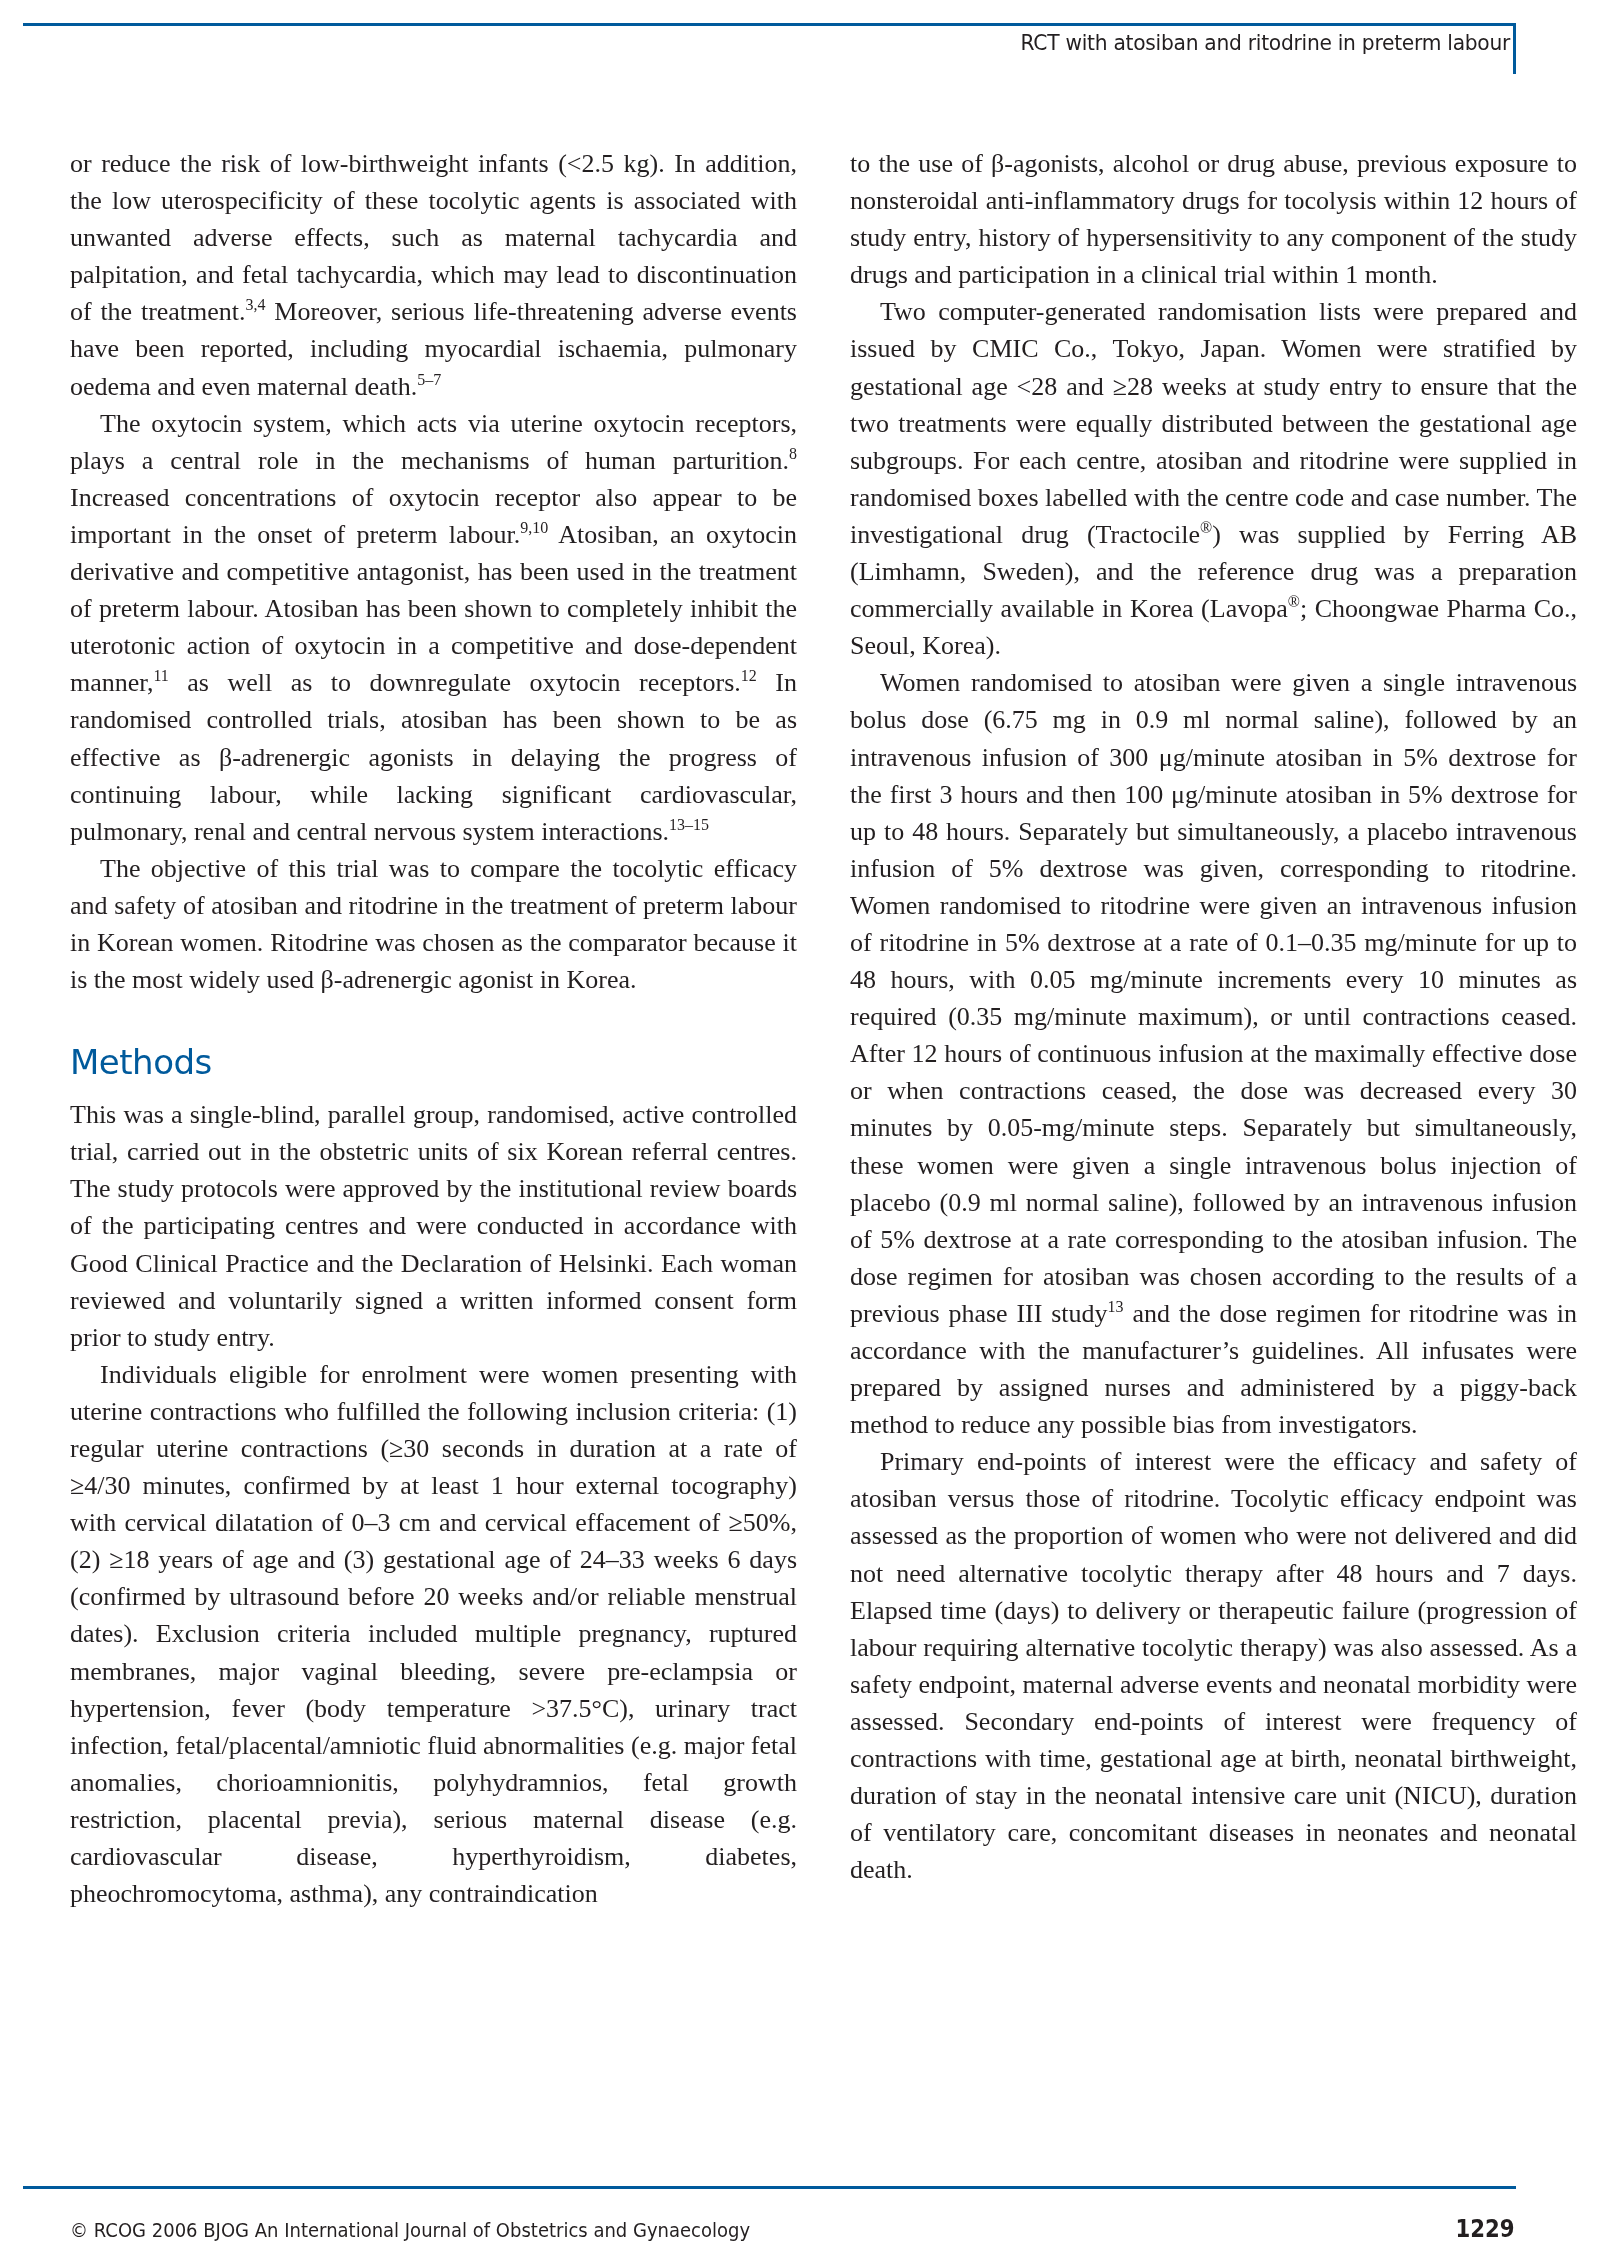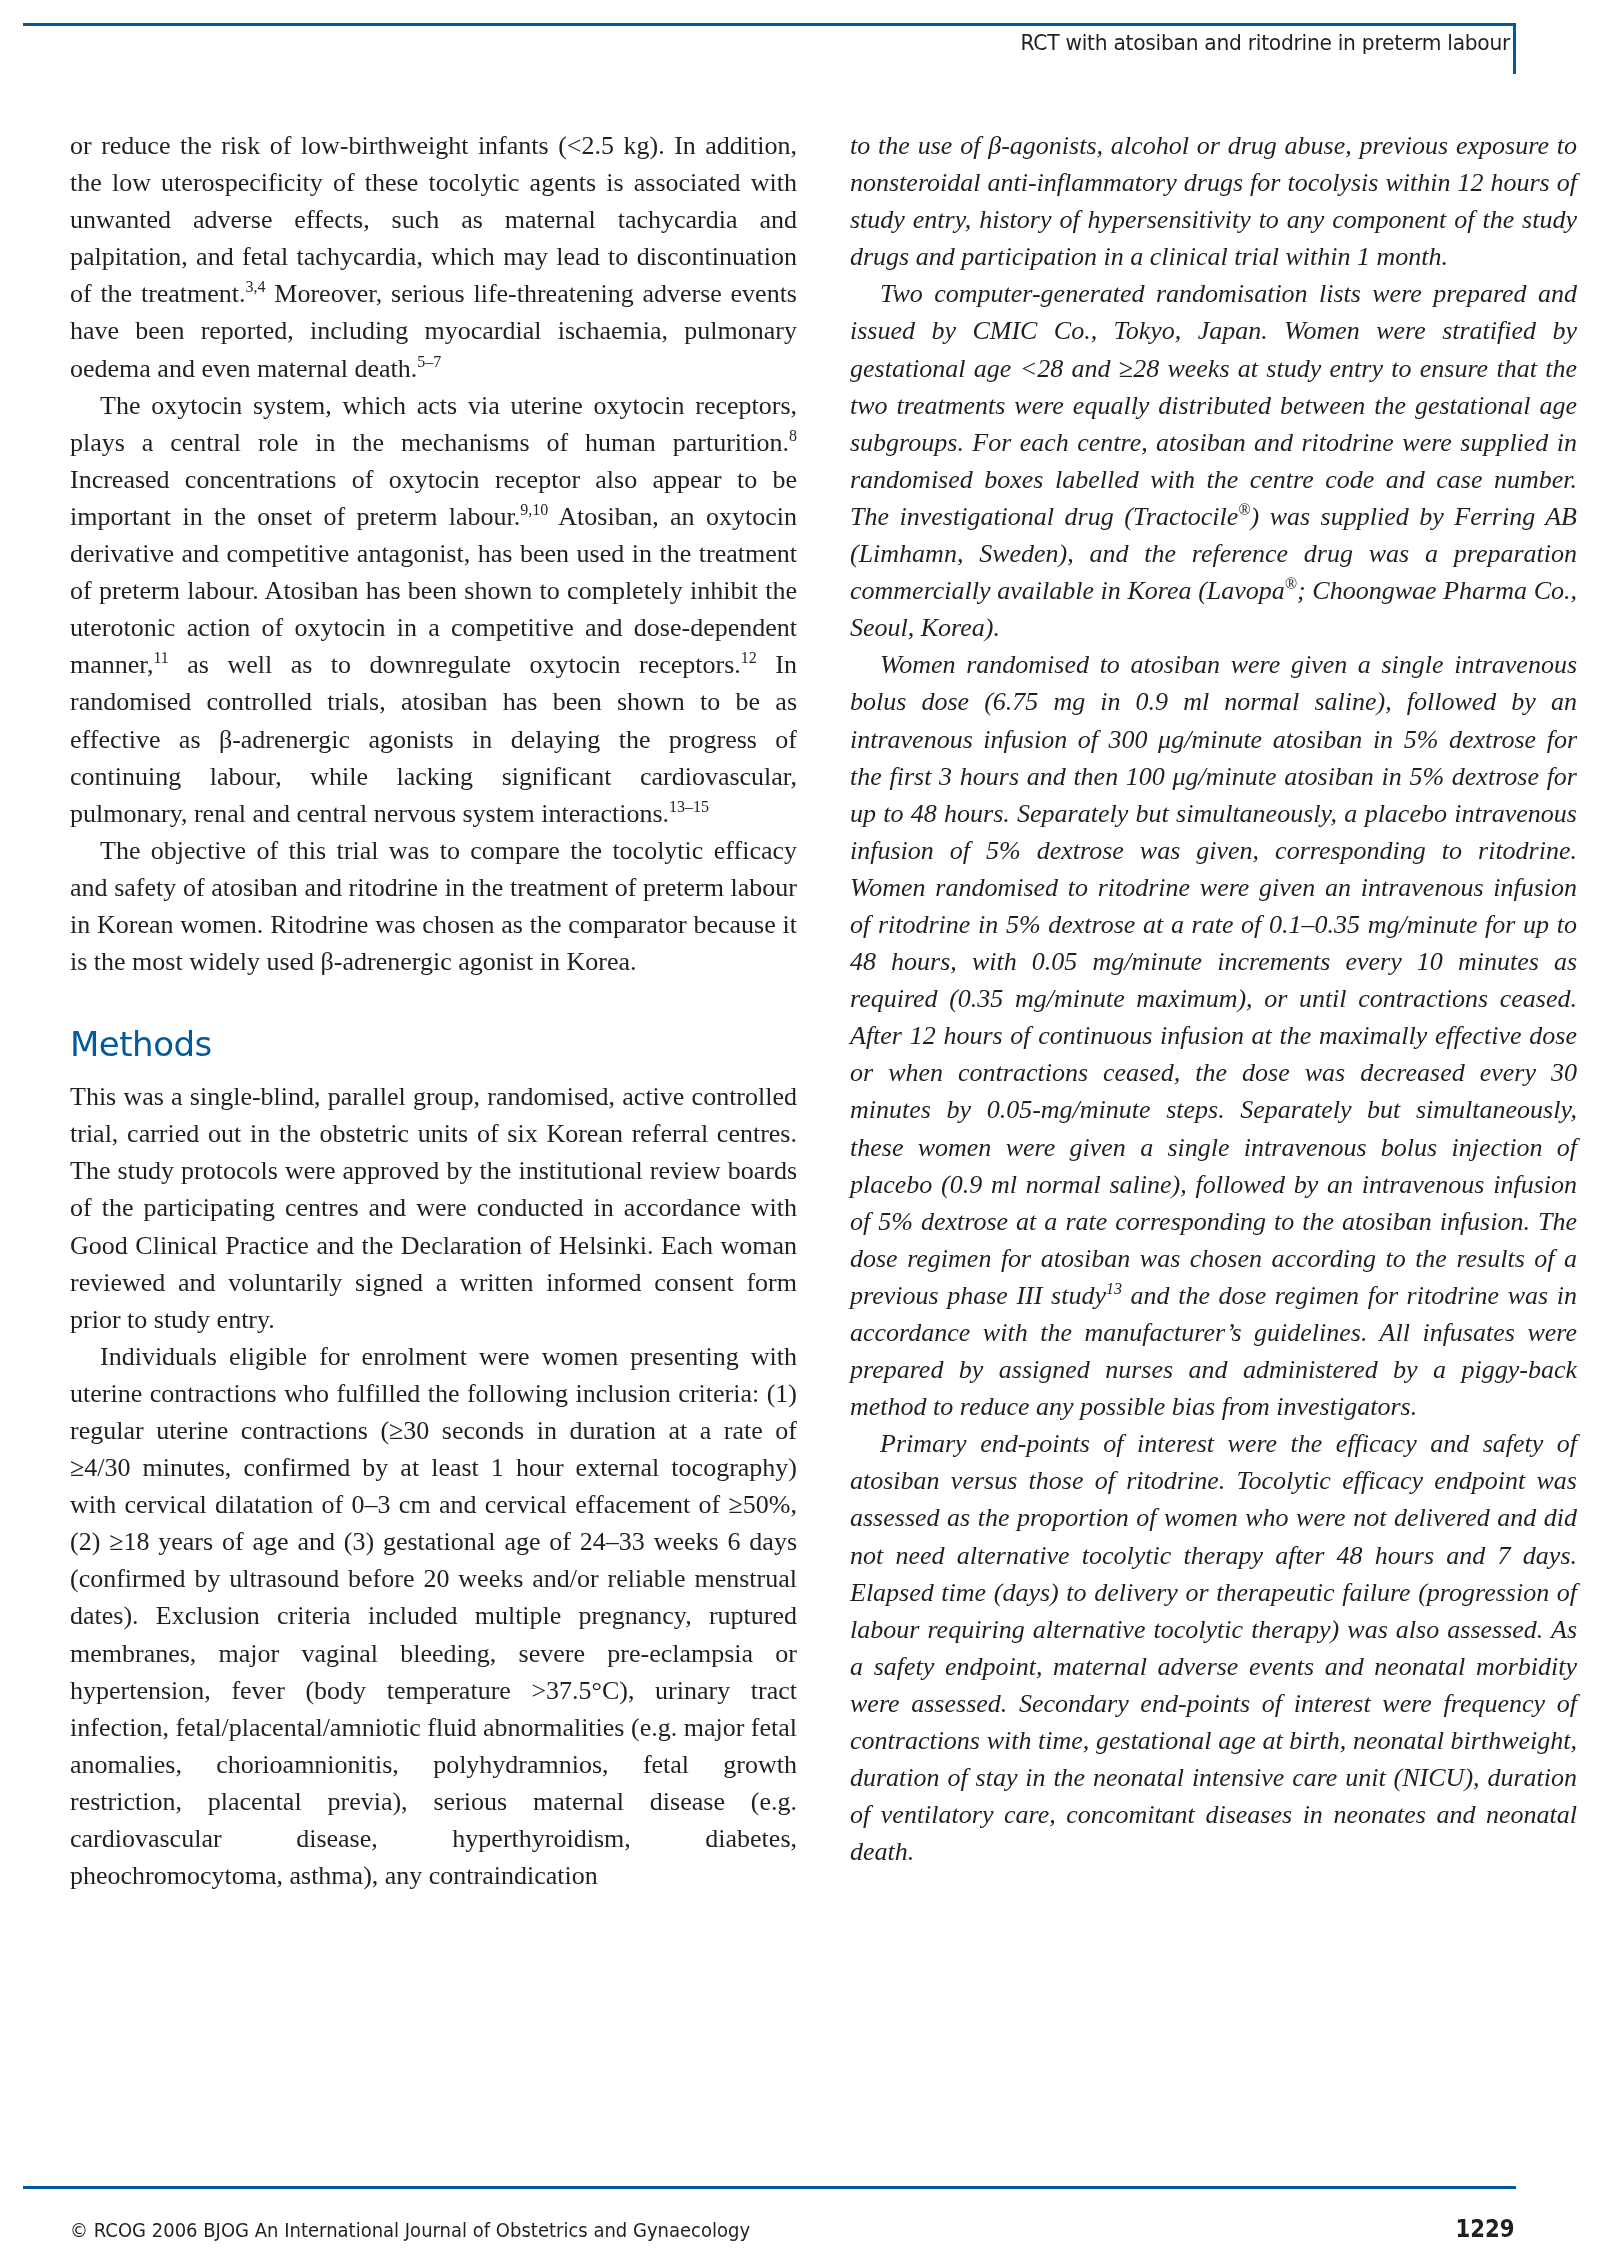--- a/index.html
+++ b/index.html
@@ -12,26 +12,26 @@
     position: absolute; left: 1513px; top: 23px; width: 3px; height: 51px;
     background: #005a9c;
   }
   .running-head {
     position: absolute; right: 88px; top: 30px;
     font-family: "DejaVu Sans", sans-serif; font-size: 22px; color: #231f20;
     letter-spacing: -0.3px; transform: scaleX(0.92); transform-origin: right center;
     white-space: nowrap;
   }
   .column {
-    position: absolute; top: 127px; width: 727px;
+    position: absolute; top: 145px; width: 727px;
     font-family: "Liberation Serif", serif; font-size: 26px; line-height: 37.1px;
     color: #231f20; text-align: justify; hyphens: manual;
   }
   .col-left { left: 70px; }
-  .col-right { left: 850px; font-style: italic; }
+  .col-right { left: 850px; }
   .column p { margin: 0; text-indent: 30px; }
   .column p.noindent { text-indent: 0; }
   .column sup { font-size: 16px; line-height: 0; vertical-align: 10px; }
   .section-heading {
     font-family: "DejaVu Sans", sans-serif; font-weight: normal; font-size: 34px;
     color: #005a9c; margin: 44px 0 14px 0; line-height: 40px; letter-spacing: -0.5px;
   }
   .footer-rule {
     position: absolute; left: 23px; top: 2186px; width: 1493px; height: 3px;
     background: #005a9c;

